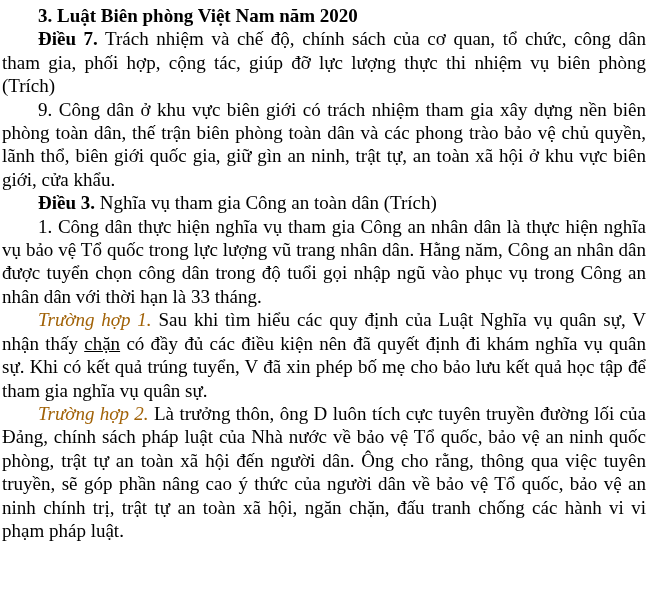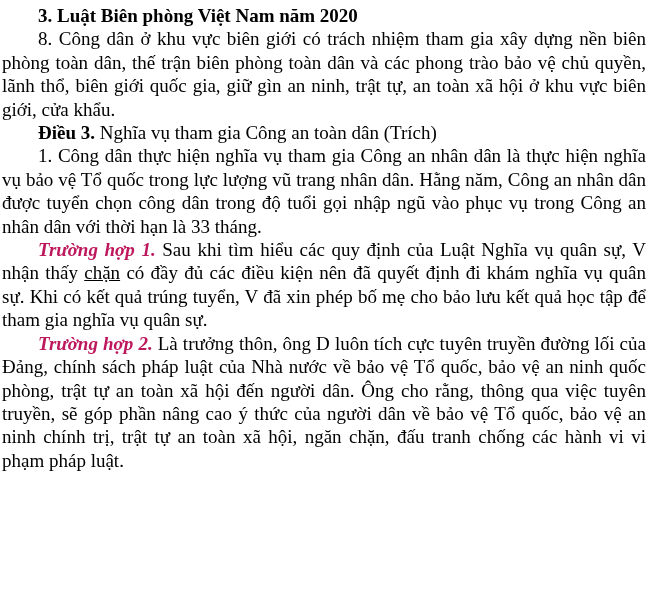--- a/index.html
+++ b/index.html
@@ -24,41 +24,44 @@
     margin: 0;
     text-indent: 36px;
   }
   .heading {
     font-weight: bold;
   }
   .lead-bold {
     font-weight: bold;
   }
   .case-lead {
-    font-weight: bold;
+    font-weight: normal;
     font-style: italic;
-    color: #be185d;
+    color: #a16207;
   }
   .u {
     text-decoration: underline;
   }
 </style>
 </head>
 <body>
 
 <div class="page">
 
   <p class="heading">
     <span>3. Luật Biên phòng Việt Nam năm 2020</span>
   </p>
 
+  <p>
+    <span class="lead-bold">Điều 7.</span><span> Trách nhiệm và chế độ, chính sách của cơ quan, tổ chức, công dân tham gia, phối hợp, cộng tác, giúp đỡ lực lượng thực thi nhiệm vụ biên phòng (Trích)</span>
+  </p>
 
 
   <p>
-    <span>8. Công dân ở khu vực biên giới có trách nhiệm tham gia xây dựng nền biên phòng toàn dân, thế trận biên phòng toàn dân và các phong trào bảo vệ chủ quyền, lãnh thổ, biên giới quốc gia, giữ gìn an ninh, trật tự, an toàn xã hội ở khu vực biên giới, cửa khẩu.</span>
+    <span>9. Công dân ở khu vực biên giới có trách nhiệm tham gia xây dựng nền biên phòng toàn dân, thế trận biên phòng toàn dân và các phong trào bảo vệ chủ quyền, lãnh thổ, biên giới quốc gia, giữ gìn an ninh, trật tự, an toàn xã hội ở khu vực biên giới, cửa khẩu.</span>
   </p>
 
 
   <p>
     <span class="lead-bold">Điều 3.</span><span> Nghĩa vụ tham gia Công an toàn dân (Trích)</span>
   </p>
 
   <p>
     <span>1. Công dân thực hiện nghĩa vụ tham gia Công an nhân dân là thực hiện nghĩa vụ bảo vệ Tổ quốc trong lực lượng vũ trang nhân dân. Hằng năm, Công an nhân dân được tuyển chọn công dân trong độ tuổi gọi nhập ngũ vào phục vụ trong Công an nhân dân với thời hạn là 33 tháng.</span>
   </p>

